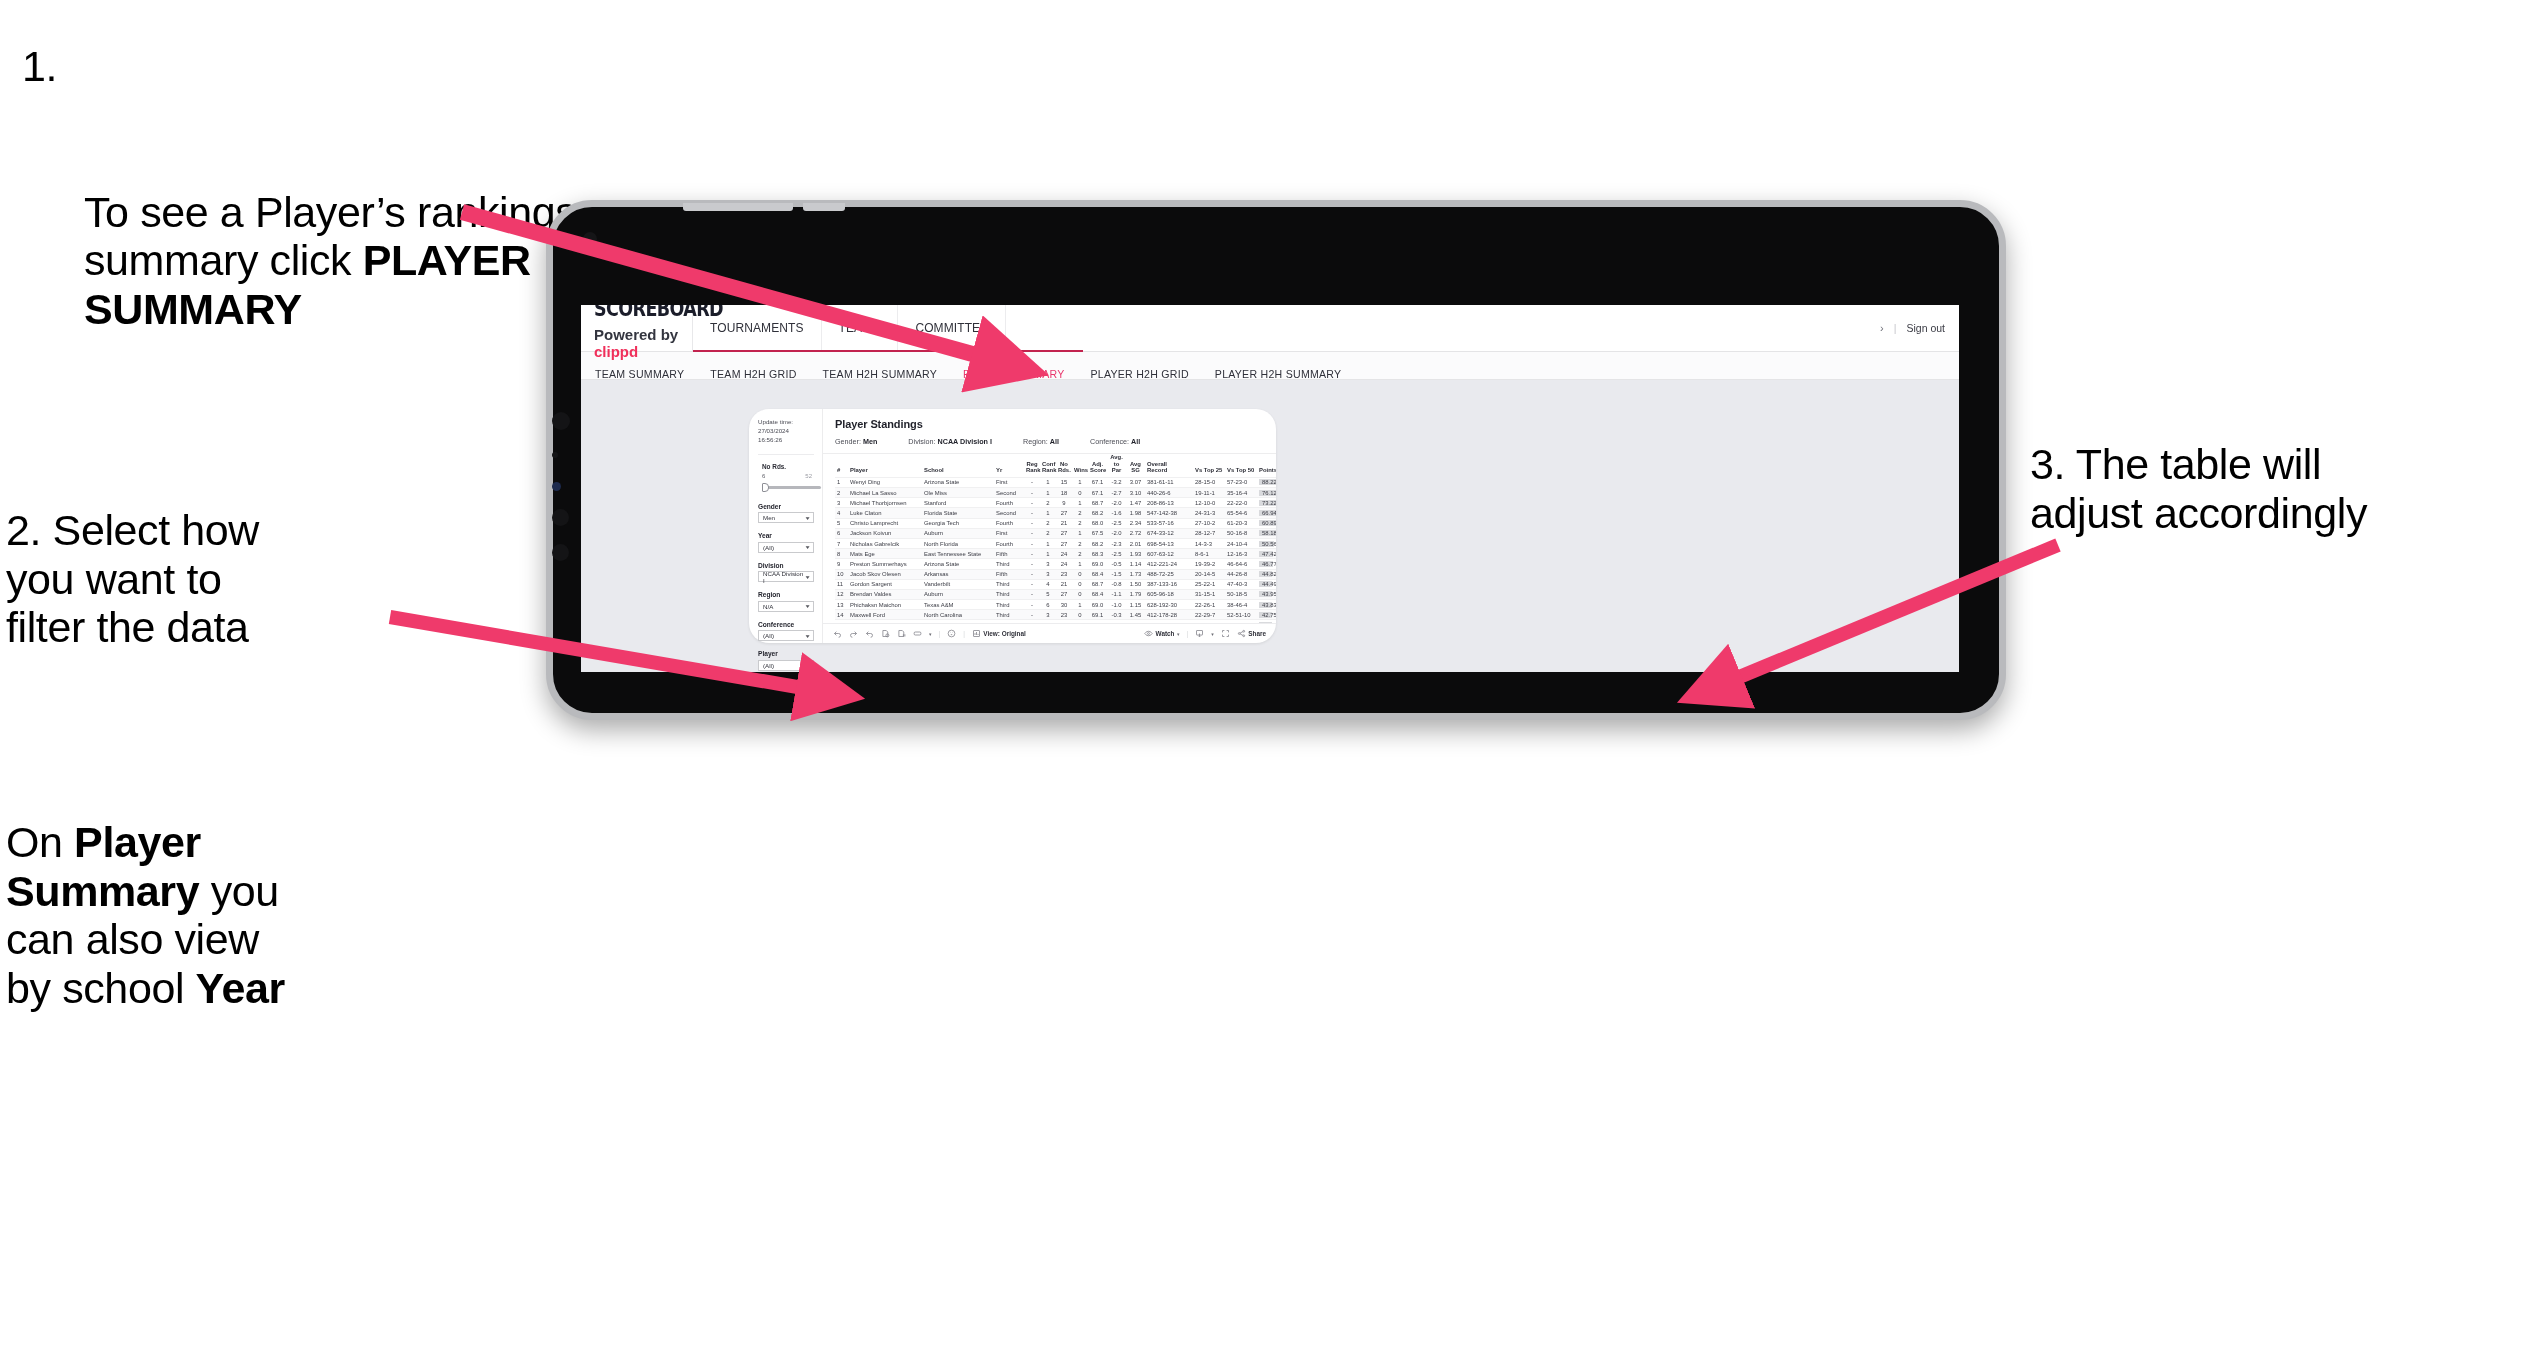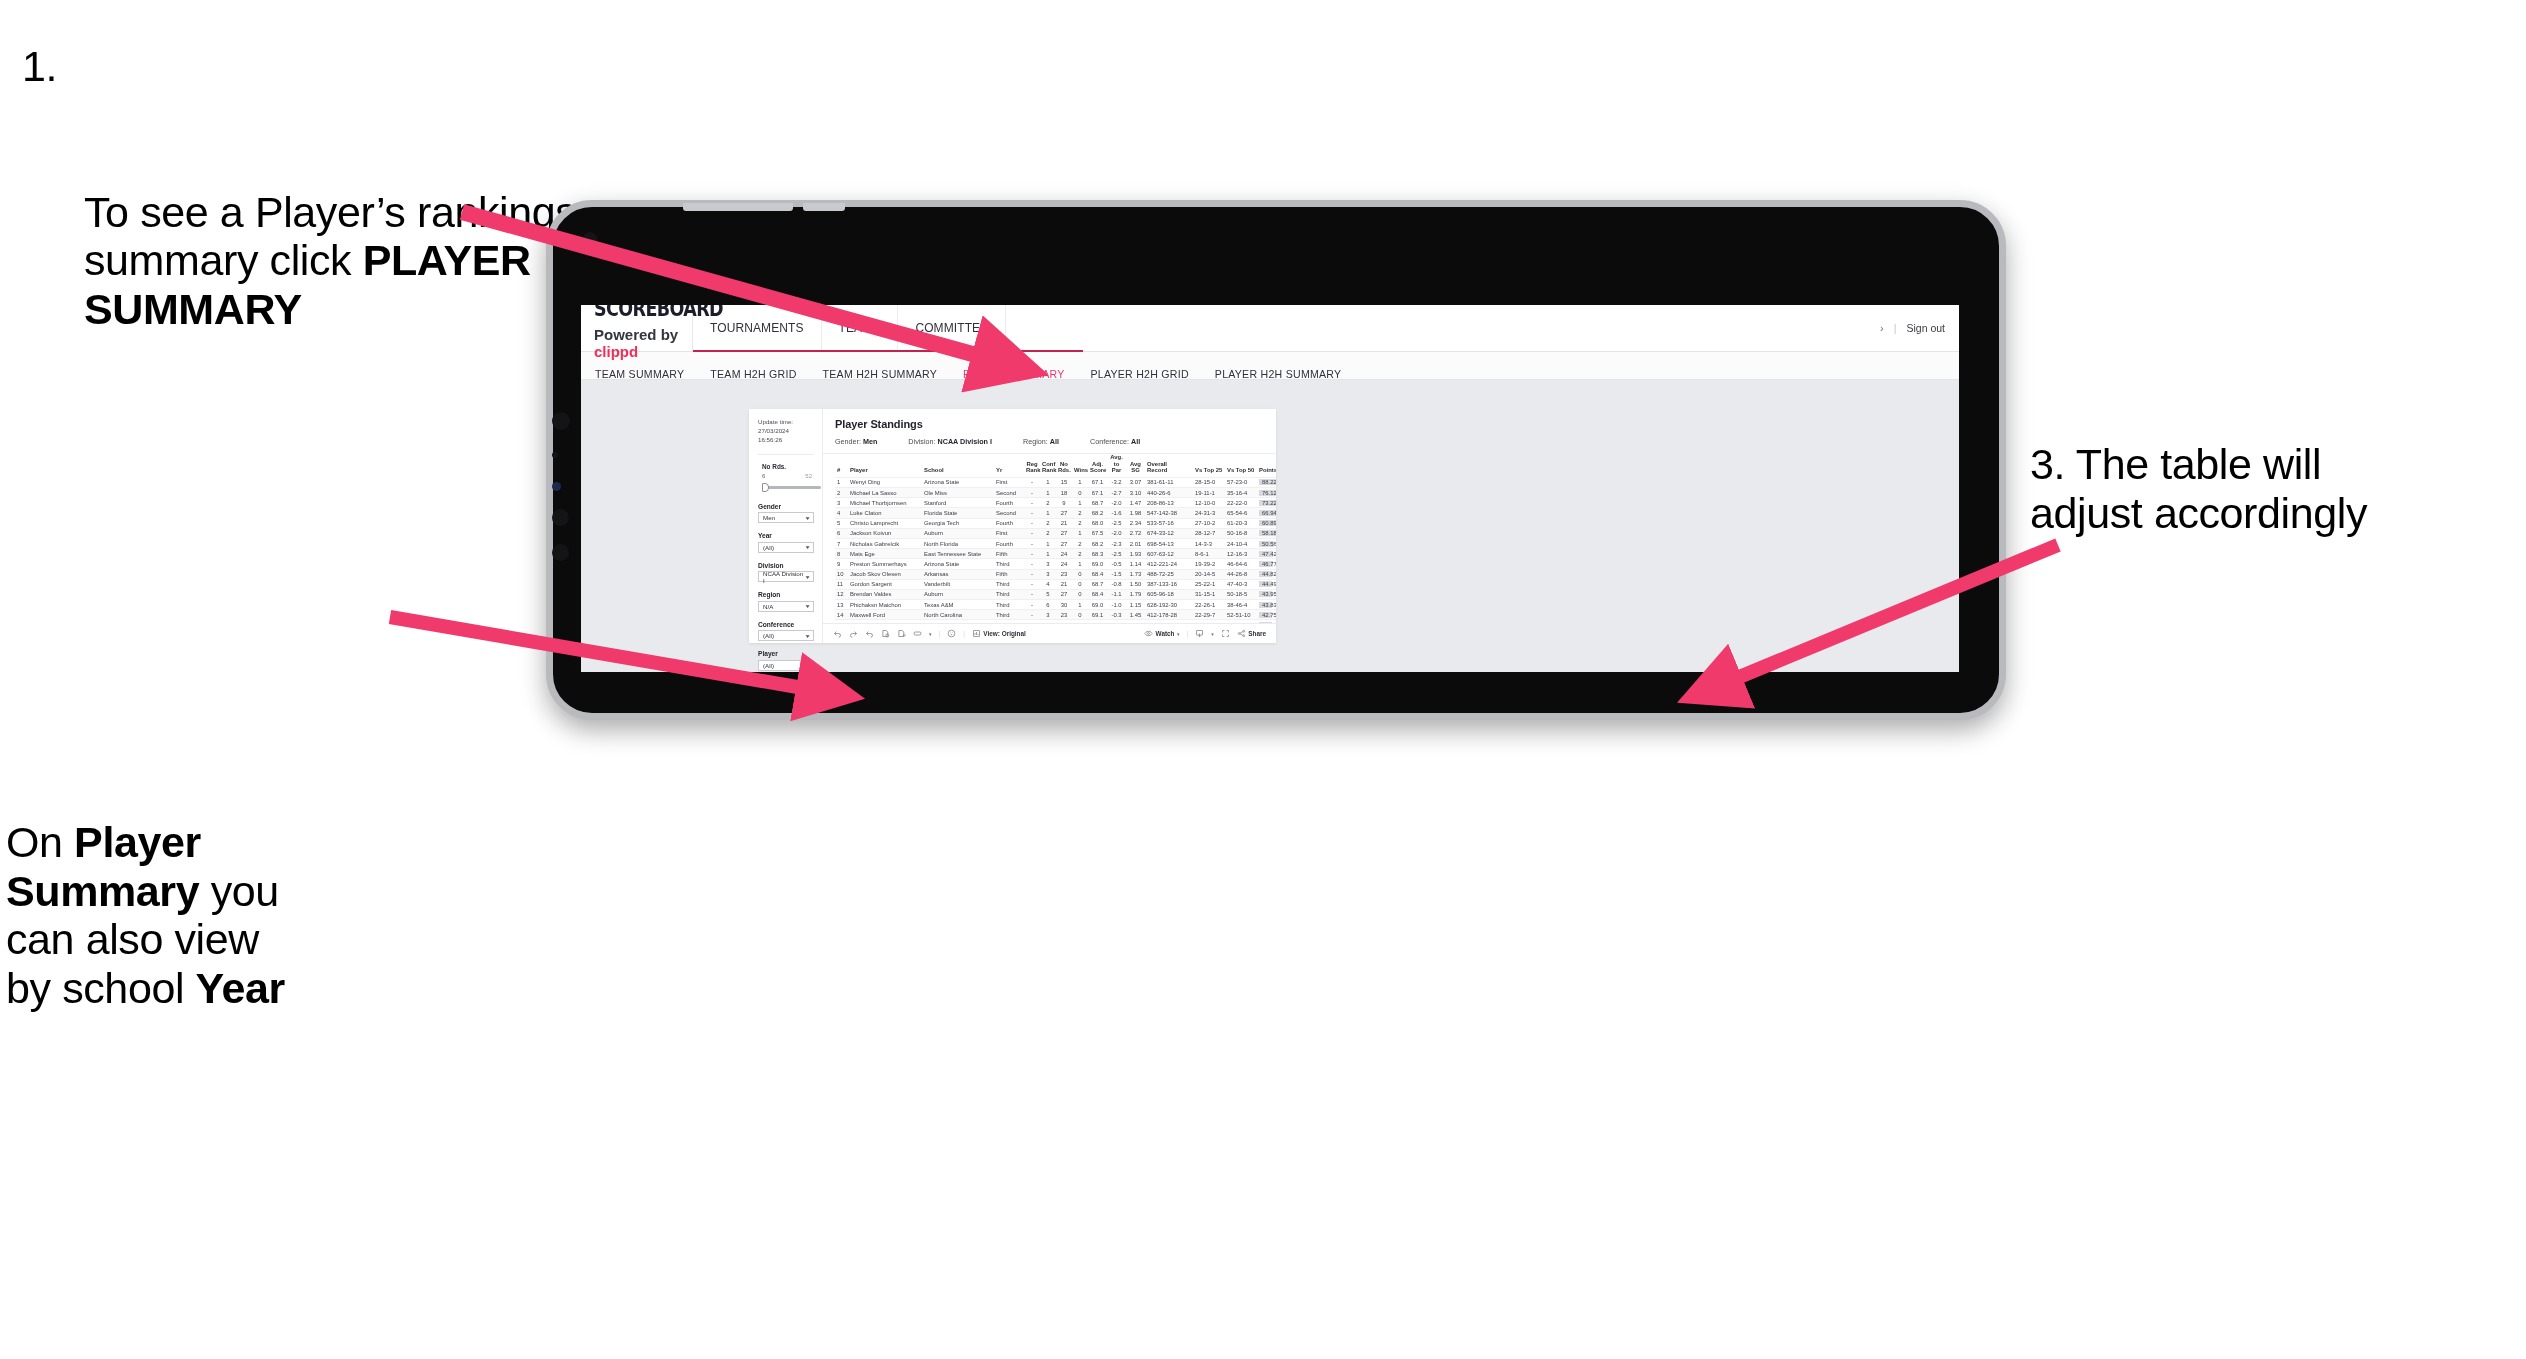--- a/index.html
+++ b/index.html
@@ -120,21 +120,21 @@
   }
   .subnav a.active { color: #e8376c; }
 
   
   .workspace { position: relative; height: 292px; background:#e9eaee; }
   .viz {
     position:absolute; left: 168px; top: 29px;
     width: 527px; height: 234px;
     background:#ffffff;
     box-shadow: 0 1px 3px rgba(0,0,0,.09);
-    display:flex; flex-direction: column;
+    display:flex; flex-direction: column; border-radius: 20px;
   }
   .viz-body { display:flex; flex:1; min-height:0; }
 
   
   .filters {
     width: 74px; flex: 0 0 74px;
     border-right: 1px solid #ececed;
     padding: 9px 8px 0 9px;
     font-size: 6.3px; color: #2f3039;
   }
@@ -216,20 +216,23 @@
 
 <div id="stage">
 
   <div class="callout" id="callout-1">
     <span class="num">1.</span>
     <span class="body"><span>To see a Player’s rankings
 summary click </span><b>PLAYER
 SUMMARY</b></span>
   </div>
 
+  <div class="callout" id="callout-2">2. Select how
+you want to
+filter the data</div>
 
   <div class="callout" id="callout-2b"><span>On </span><b>Player
 Summary</b><span> you
 can also view
 by school </span><b>Year</b></div>
 
   <div class="callout" id="callout-3">3. The table will
 adjust accordingly</div>
 
   <div id="tablet">

